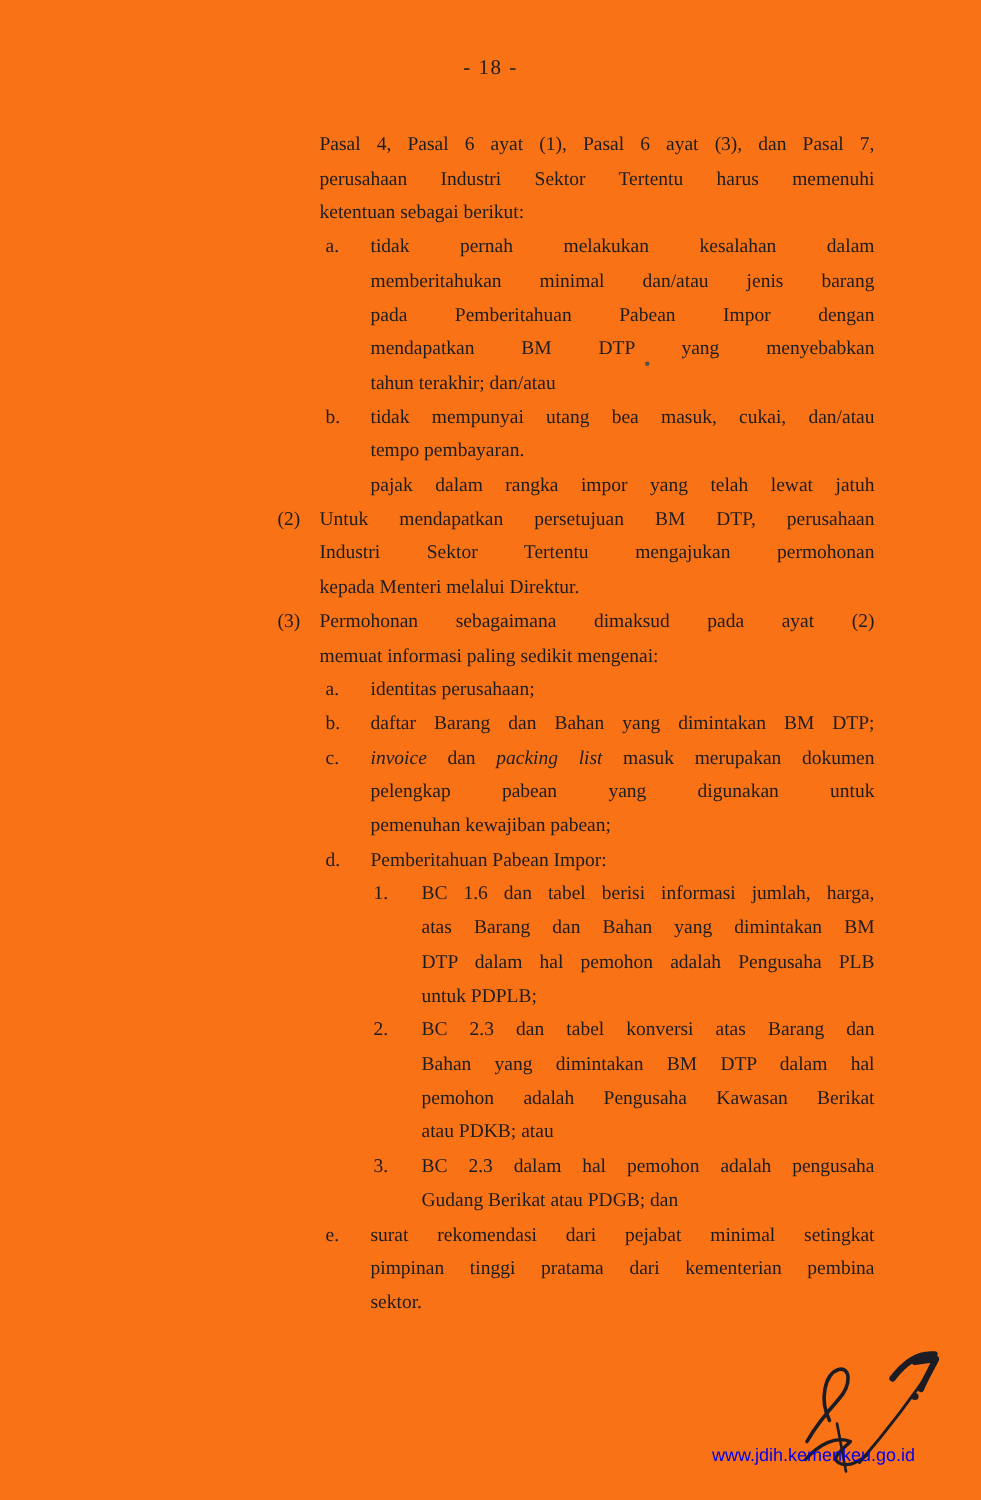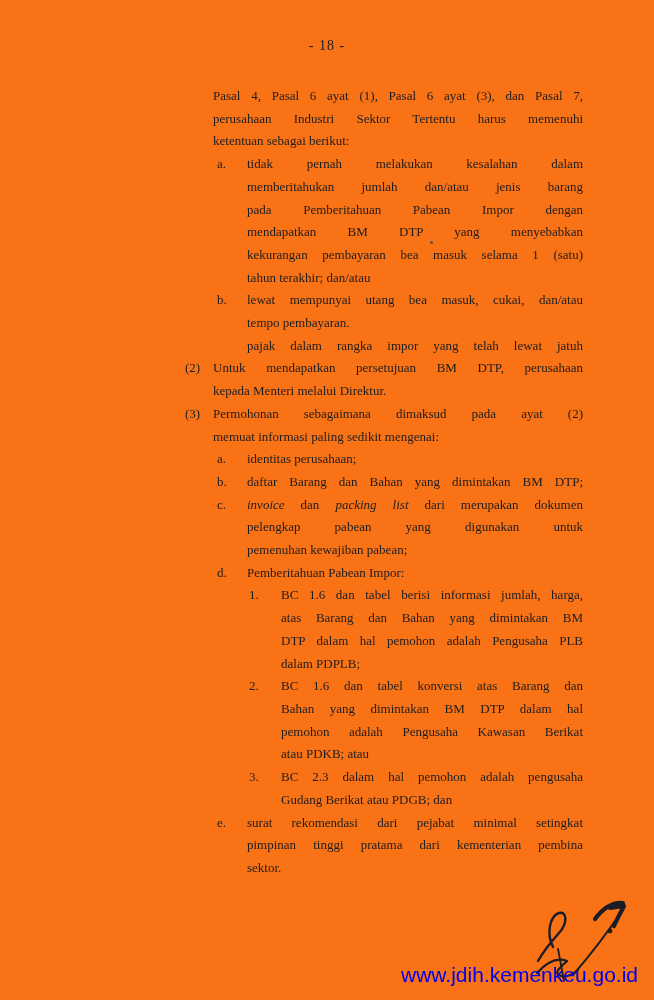--- a/index.html
+++ b/index.html
@@ -30,23 +30,23 @@
   .lines { flex: 1 1 auto; min-width: 0; }
   .line { text-align: justify; text-align-last: justify; }
   .line.last { text-align: justify; text-align-last: left; }
   .it { font-style: italic; }
   .speck {
     position: absolute; left: 430px; top: 241px;
     width: 3px; height: 3px; border-radius: 50%;
     background: #55514e;
   }
   .url {
-    position: absolute; top: 963px; right: 16px;
+    position: absolute; top: 963px; right: 44px;
     font-family: "Liberation Sans", sans-serif;
-    font-size: 21px; font-weight: 400;
+    font-size: 12px; font-weight: 400;
     color: #0000EE; text-decoration: none;
     cursor: pointer;
     text-align: center;
   }
   .sig {
     position: absolute; left: 533px; top: 893px;
     width: 105px; height: 100px;
     pointer-events: none;
   }
 </style>
@@ -63,39 +63,39 @@
         <div class="lines">
           <div class="line"><span>Pasal 4, Pasal 6 ayat (1), Pasal 6 ayat (3), dan Pasal 7,</span></div>
           <div class="line"><span>perusahaan Industri Sektor Tertentu harus memenuhi</span></div>
           <div class="line last"><span>ketentuan sebagai berikut:</span></div>
         </div>
       </div>
       <div class="block l1">
         <span class="marker">a.</span>
         <div class="lines">
           <div class="line"><span>tidak pernah melakukan kesalahan dalam</span></div>
-          <div class="line"><span>memberitahukan jumlah dan/atau jenis barang</span></div>
+          <div class="line"><span>memberitahukan minimal dan/atau jenis barang</span></div>
           <div class="line"><span>pada Pemberitahuan Pabean Impor dengan</span></div>
           <div class="line"><span>mendapatkan BM DTP yang menyebabkan</span></div>
-          <div class="line"><span>kekurangan pembayaran bea masuk selama 1 (satu)</span></div>
           <div class="line last"><span>tahun terakhir; dan/atau</span></div>
         </div>
       </div>
       <div class="block l1">
         <span class="marker">b.</span>
         <div class="lines">
-          <div class="line"><span>lewat mempunyai utang bea masuk, cukai, dan/atau</span></div>
+          <div class="line"><span>tidak mempunyai utang bea masuk, cukai, dan/atau</span></div>
           <div class="line last"><span>tempo pembayaran.</span></div>
           <div class="line"><span>pajak dalam rangka impor yang telah lewat jatuh</span></div>
         </div>
       </div>
       <div class="block l0">
         <span class="marker">(2)</span>
         <div class="lines">
           <div class="line"><span>Untuk mendapatkan persetujuan BM DTP, perusahaan</span></div>
+          <div class="line"><span>Industri Sektor Tertentu mengajukan permohonan</span></div>
           <div class="line last"><span>kepada Menteri melalui Direktur.</span></div>
         </div>
       </div>
       <div class="block l0">
         <span class="marker">(3)</span>
         <div class="lines">
           <div class="line"><span>Permohonan sebagaimana dimaksud pada ayat (2)</span></div>
           <div class="line last"><span>memuat informasi paling sedikit mengenai:</span></div>
         </div>
       </div>
@@ -107,44 +107,44 @@
       </div>
       <div class="block l1">
         <span class="marker">b.</span>
         <div class="lines">
           <div class="line"><span>daftar Barang dan Bahan yang dimintakan BM DTP;</span></div>
         </div>
       </div>
       <div class="block l1">
         <span class="marker">c.</span>
         <div class="lines">
-          <div class="line"><span class="it">invoice</span><span> dan </span><span class="it">packing list</span><span> dari merupakan dokumen</span></div>
+          <div class="line"><span class="it">invoice</span><span> dan </span><span class="it">packing list</span><span> masuk merupakan dokumen</span></div>
           <div class="line"><span>pelengkap pabean yang digunakan untuk</span></div>
           <div class="line last"><span>pemenuhan kewajiban pabean;</span></div>
         </div>
       </div>
       <div class="block l1">
         <span class="marker">d.</span>
         <div class="lines">
           <div class="line last"><span>Pemberitahuan Pabean Impor:</span></div>
         </div>
       </div>
       <div class="block l2">
         <span class="marker">1.</span>
         <div class="lines">
           <div class="line"><span>BC 1.6 dan tabel berisi informasi jumlah, harga,</span></div>
           <div class="line"><span>atas Barang dan Bahan yang dimintakan BM</span></div>
           <div class="line"><span>DTP dalam hal pemohon adalah Pengusaha PLB</span></div>
-          <div class="line last"><span>dalam PDPLB;</span></div>
+          <div class="line last"><span>untuk PDPLB;</span></div>
         </div>
       </div>
       <div class="block l2">
         <span class="marker">2.</span>
         <div class="lines">
-          <div class="line"><span>BC 1.6 dan tabel konversi atas Barang dan</span></div>
+          <div class="line"><span>BC 2.3 dan tabel konversi atas Barang dan</span></div>
           <div class="line"><span>Bahan yang dimintakan BM DTP dalam hal</span></div>
           <div class="line"><span>pemohon adalah Pengusaha Kawasan Berikat</span></div>
           <div class="line last"><span>atau PDKB; atau</span></div>
         </div>
       </div>
       <div class="block l2">
         <span class="marker">3.</span>
         <div class="lines">
           <div class="line"><span>BC 2.3 dalam hal pemohon adalah pengusaha</span></div>
           <div class="line last"><span>Gudang Berikat atau PDGB; dan</span></div>

